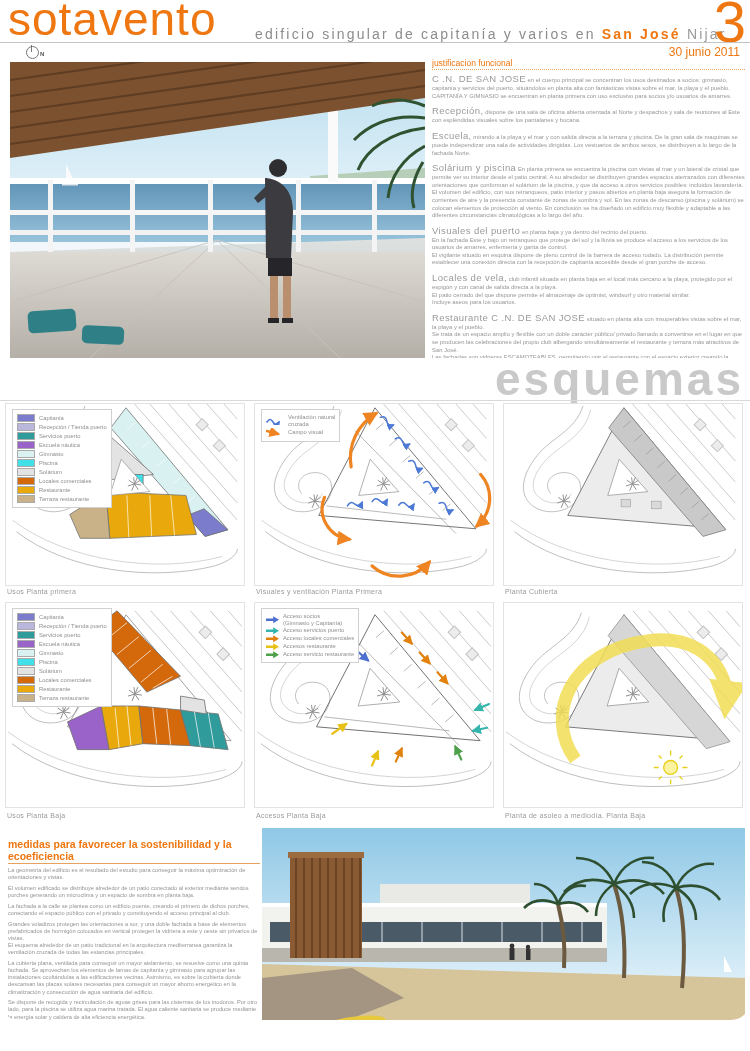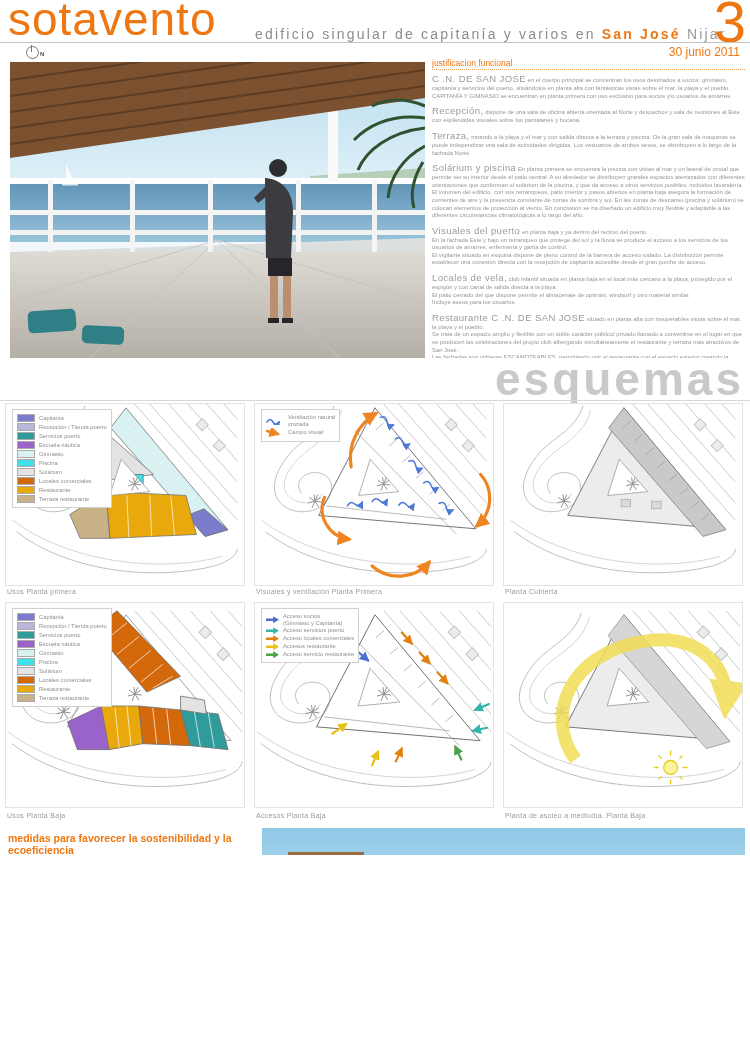--- a/index.html
+++ b/index.html
@@ -1,17 +1,17 @@
 <!DOCTYPE html>
 <html><head>
 <meta charset="utf-8">
 <style>
   html,body{margin:0;padding:0;background:#ffffff;}
   body{font-family:"Liberation Sans",sans-serif;}
-  #page{position:relative;width:750px;height:855px;background:#fff;overflow:hidden;}
+  #page{position:relative;width:750px;height:1020px;background:#fff;overflow:hidden;border-radius:19px;}
   .abs{position:absolute;}
   .prelines{white-space:pre-line;}
 
   
   .title{left:8px;top:-8px;font-size:46px;color:#ee7711;letter-spacing:1px;font-weight:400;}
   .subtitle{left:255px;top:26px;font-size:14px;color:#8c8c8c;letter-spacing:2.2px;white-space:nowrap;}
   .subtitle b{color:#ee7711;font-weight:bold;}
   .subtitle .tail{color:#9a9a9a;}
   .panel-num{right:4px;top:-12px;font-size:58px;color:#ee7711;font-weight:400;}
   .hrule{left:0;top:42px;width:750px;height:1px;background:#c4c4c4;}
@@ -41,21 +41,21 @@
   .cap{font-size:7px;color:#9a9a9a;letter-spacing:.3px;}
   .legend{position:absolute;left:6px;top:5px;background:#fff;border:1px solid #d0d0d0;padding:3px 4px;z-index:5;}
   .lg-row{display:flex;align-items:center;margin:1px 0;}
   .lg-sw{width:16px;height:6px;margin-right:4px;border:0.5px solid #aaa;flex:none;}
   .lg-ar{width:13px;height:7px;margin-right:4px;flex:none;clip-path:polygon(0 32%,55% 32%,55% 0,100% 50%,55% 100%,55% 68%,0 68%);}
   .lg-lb{font-size:5.8px;color:#8f8f8f;line-height:1.15;}
   .lg-ic{margin-right:4px;flex:none;}
 
   
   .medidas{left:8px;top:830px;width:252px;height:221px;overflow:hidden;}
-  .medidas h2{margin:2px 0 3px 0;font-size:10.5px;color:#ee7711;font-weight:bold;border-bottom:1px solid #e9a15f;padding-bottom:1px;display:inline-block;}
+  .medidas h2{margin:8px 0 3px 0;font-size:10.5px;color:#ee7711;font-weight:bold;border-bottom:1px solid #e9a15f;padding-bottom:1px;display:inline-block;}
   .medidas p{margin:0 0 3.5px 0;font-size:5.7px;line-height:1.26;color:#949494;}
 
   .st-blue{stroke:#4d79d6;fill:none;stroke-width:1.6;stroke-linecap:round;}
   .st-orange{stroke:#ee8522;fill:none;stroke-width:3.4;stroke-linecap:round;}
 </style>
 </head>
 <body>
 
 <div id="page">
 
@@ -214,21 +214,21 @@
         <rect x="72" y="264" width="42" height="18" rx="5" transform="rotate(3 93 273)"></rect>
       </g>
     </svg>
   </div>
 
   <div class="abs justif">
     <h2>justificacion funcional</h2>
     <p><span class="lead">C .N. DE SAN JOSE</span> <span class="prelines">en el cuerpo principal se concentran los usos destinados a socios: gimnasio, capitanía y servicios del puerto, situándolos en planta alta con fantásticas vistas sobre el mar, la playa y el pueblo.
 CAPITANÍA Y GIMNASIO se encuentran en planta primera con uso exclusivo para socios y/o usuarios de amarres.</span></p>
     <p><span class="lead">Recepción,</span> <span class="prelines">dispone de una sala de oficina abierta orientada al Norte y despachos y sala de reuniones al Este con espléndidas visuales sobre los pantalanes y bocana.</span></p>
-    <p><span class="lead">Terraza,</span> <span class="prelines">mirando a la playa y el mar y con salida directa a la terraza y piscina. De la gran sala de maquinas se puede independizar una sala de actividades dirigidas. Los vestuarios de ambos sexos, se distribuyen a lo largo de la fachada Norte.</span></p>
+    <p><span class="lead">Escuela,</span> <span class="prelines">mirando a la playa y el mar y con salida directa a la terraza y piscina. De la gran sala de maquinas se puede independizar una sala de actividades dirigidas. Los vestuarios de ambos sexos, se distribuyen a lo largo de la fachada Norte.</span></p>
     <p><span class="lead">Solárium y piscina</span> <span class="prelines">En planta primera se encuentra la piscina con vistas al mar y un lateral de cristal que permite ver su interior desde el patio central. A su alrededor se distribuyen grandes espacios aterrazados con diferentes orientaciones que conforman el solárium de la piscina, y que da acceso a otros servicios posibles: incluidos lavandería. El volumen del edificio, con sus retranqueos, patio interior y pasos abiertos en planta baja asegura la formación de corrientes de aire y la presencia constante de zonas de sombra y sol. En las zonas de descanso (piscina y solárium) se colocan elementos de protección al viento. En conclusión se ha diseñado un edificio muy flexible y adaptable a las diferentes circunstancias climatológicas a lo largo del año.</span></p>
     <p><span class="lead">Visuales del puerto</span> <span class="prelines">en planta baja y ya dentro del recinto del puerto.
 En la fachada Este y bajo un retranqueo que protege del sol y la lluvia se produce el acceso a los servicios de los usuarios de amarres, enfermería y garita de control.
 El vigilante situado en esquina dispone de pleno control de la barrera de acceso rodado. La distribución permite establecer una conexión directa con la recepción de capitanía accesible desde el gran porche de acceso.</span></p>
     <p><span class="lead">Locales de vela,</span> <span class="prelines">club infantil situada en planta baja en el local más cercano a la playa, protegido por el espigón y con canal de salida directa a la playa.
 El patio cerrado del que dispone permite el almacenaje de optimist, windsurf y otro material similar.
 Incluye aseos para los usuarios.</span></p>
     <p><span class="lead">Restaurante C .N. DE SAN JOSE</span> <span class="prelines">situado en planta alta con insuperables vistas sobre el mar, la playa y el pueblo.
 Se trata de un espacio amplio y flexible con un doble carácter público/ privado llamado a convertirse en el lugar en que se producen las celebraciones del propio club albergando simultáneamente el restaurante y terraza más atractivos de San José.
 Las fachadas son vidrieras ESCAMOTEABLES, permitiendo unir el restaurante con el espacio exterior creando la mayor terraza de San JOSE.

